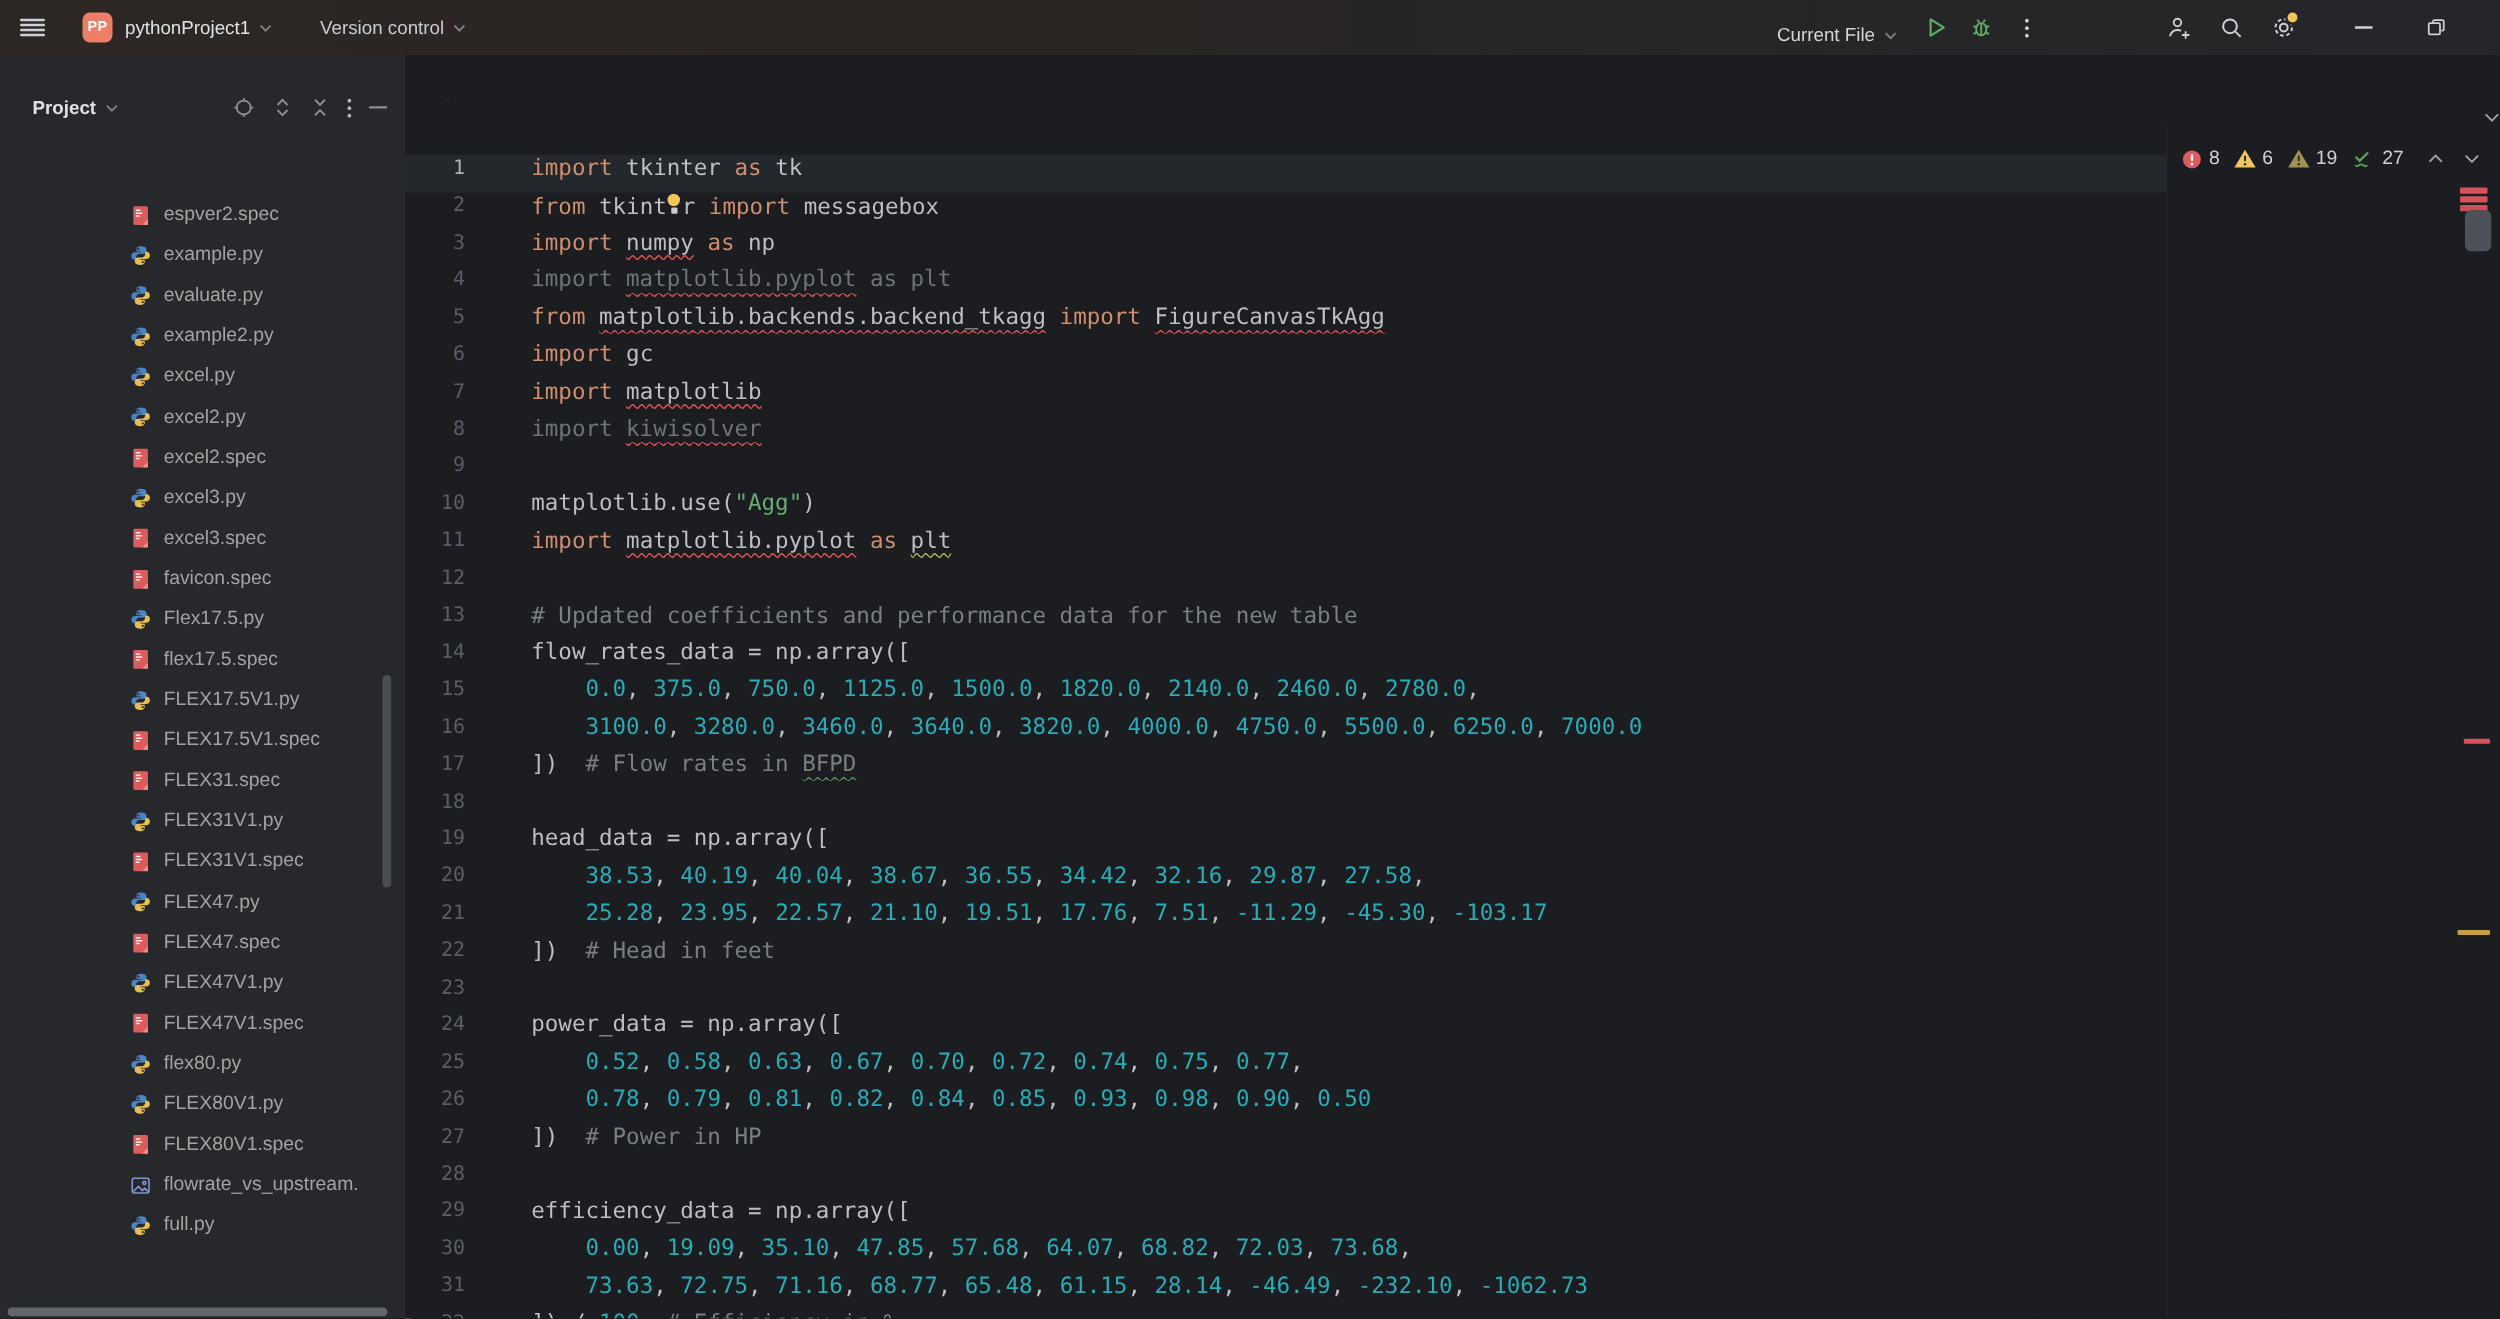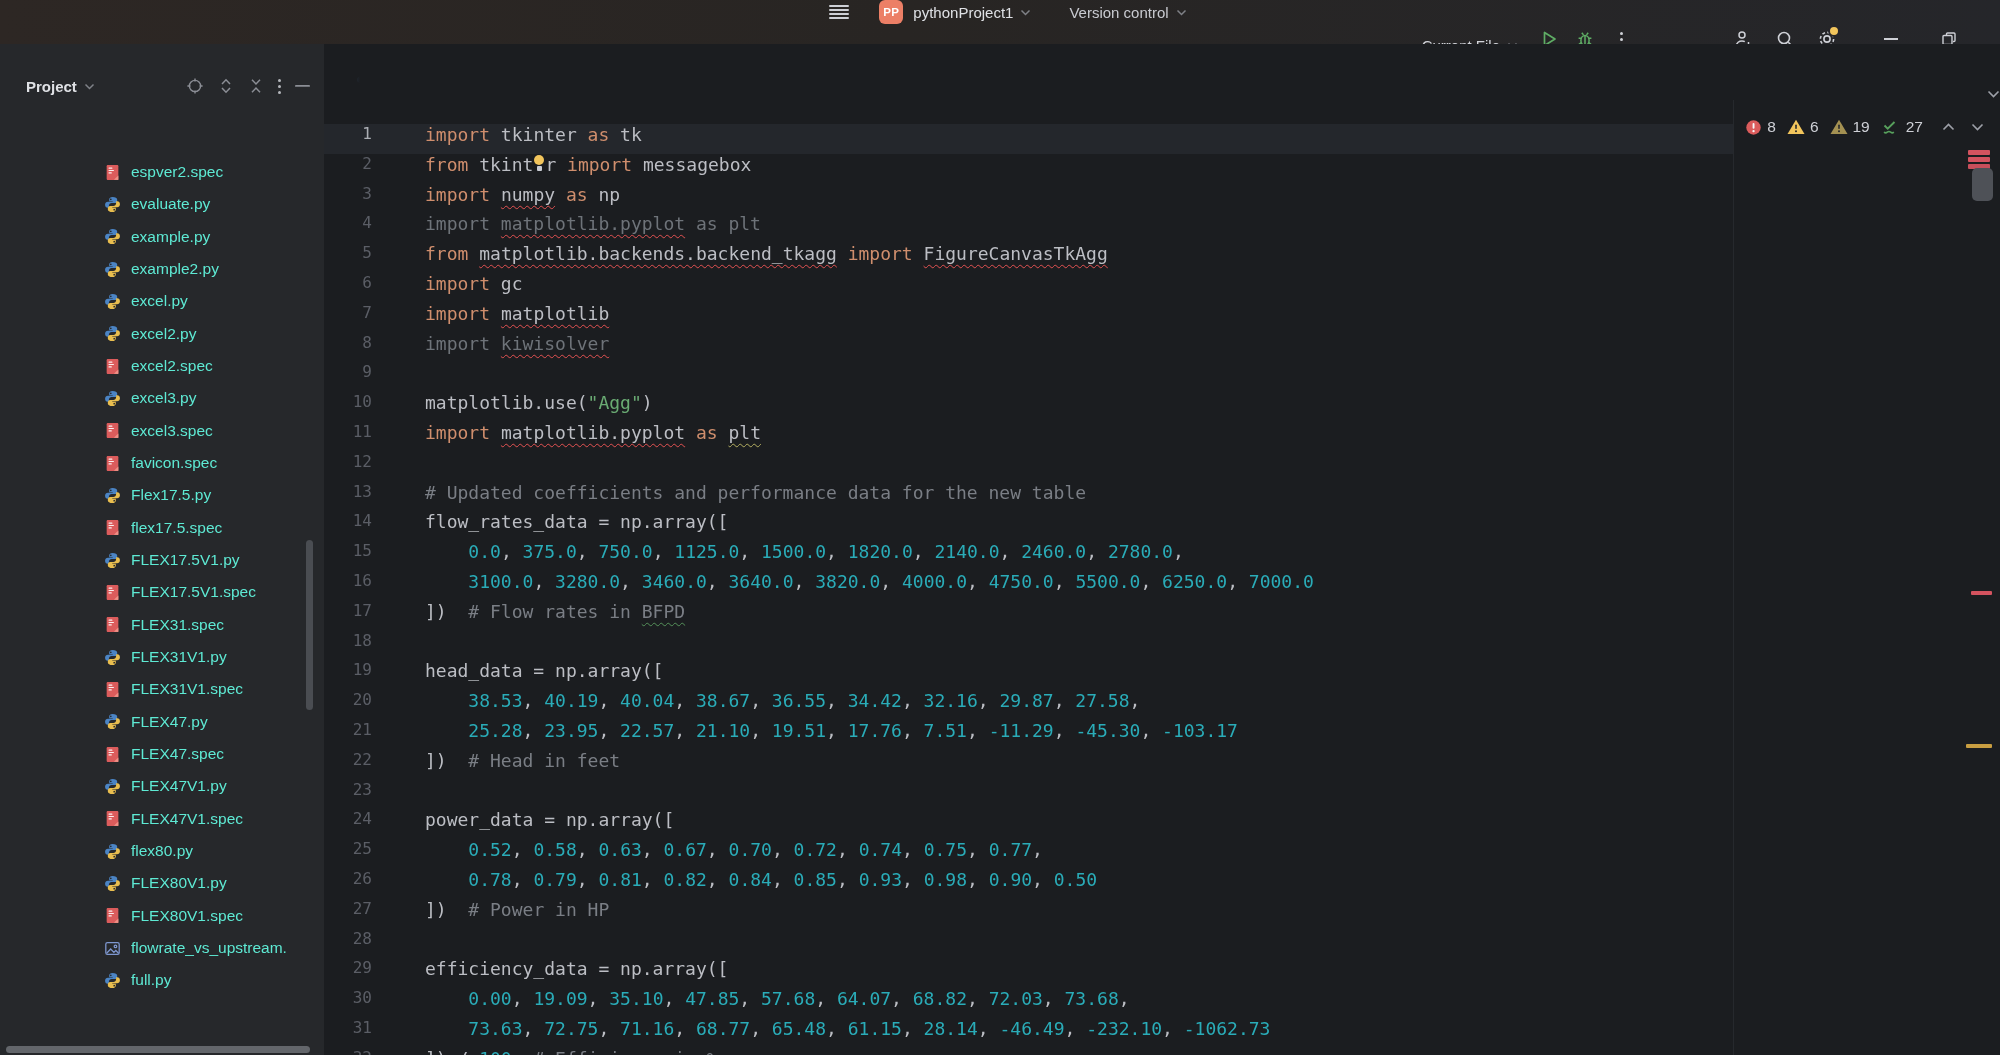--- a/index.html
+++ b/index.html
@@ -1,21 +1,21 @@
 <!DOCTYPE html>
 <html><head>
 <meta charset="utf-8">
 <style>
   html,body{margin:0;padding:0;background:#101113;}
   #app{position:relative;width:2000px;height:1055px;overflow:hidden;background:#1B1D20;
        font-family:"Liberation Sans",sans-serif;-webkit-font-smoothing:antialiased;}
   
   #titlebar{position:absolute;left:0;top:0;width:2000px;height:44px;
     background:linear-gradient(90deg,#2D2724 0%,#282523 45%,#25262A 100%);
-    display:flex;align-items:center;color:#DFE1E5;font-size:15px;flex-direction:column;}
+    display:flex;align-items:center;color:#DFE1E5;font-size:15px;}
   .tb-left{display:flex;align-items:center;padding-left:16px;}
   .burger{width:20px;height:14px;display:flex;flex-direction:column;justify-content:space-between;margin-right:30px;cursor:pointer}
   .burger i{display:block;height:1.6px;background:#CED0D6;border-radius:1px}
   .pp-badge{width:24px;height:24px;border-radius:6px;background:#EC7F66;color:#fff;font-weight:bold;
     font-size:11.5px;display:flex;align-items:center;justify-content:center;margin-right:10px;letter-spacing:.3px}
   .chev{margin-left:7px;opacity:.75}
   .menu-item{display:flex;align-items:center;cursor:pointer}
   .vc{margin-left:38px;color:#C9CBD1}
   .tb-right{margin-left:auto;display:flex;align-items:flex-end;padding-right:36px;color:#D3D5DB;}
   .tb-ic{display:flex;align-items:center;justify-content:center;width:30px;height:30px;cursor:pointer}
@@ -23,21 +23,21 @@
   .dots-v i{width:3px;height:3px;border-radius:50%;background:#CED0D6}
   .gear-wrap{position:relative}
   .gear-dot{position:absolute;right:2px;top:1px;width:8px;height:8px;border-radius:50%;background:#F2C55C;border:2px solid #26252a}
   .win-min{width:14px;height:2px;background:#CED0D6}
   
   #panel{position:absolute;left:0;top:44px;width:324px;height:1011px;background:#26282B;border-right:5px solid #fca5a5;overflow:hidden}
   #panel-header{height:56px;display:flex;align-items:center;padding:14px 14px 0 26px;color:#DFE1E5;font-size:15px;font-weight:600}
   .ph-icons{margin-left:auto;display:flex;align-items:center;gap:14px}
   .ph-ic{opacity:.85;cursor:pointer;display:flex}
   #tree{position:absolute;left:0;top:112px;right:0}
-  .trow{height:32.33px;display:flex;align-items:center;padding-left:104px;cursor:pointer;color:#5eead4;font-size:15.5px;white-space:nowrap}
+  .trow{height:32.33px;display:flex;align-items:center;padding-left:104px;cursor:pointer;color:#a3a3a3;font-size:15.5px;white-space:nowrap}
   .trow .ficon{width:17px;height:17px;margin-right:10px;flex:none;display:flex}
   #tree-vscroll{position:absolute;left:306px;top:496px;width:7px;height:170px;border-radius:4px;background:#4A4D52}
   #tree-hscroll{position:absolute;left:6px;top:1002px;width:304px;height:7px;border-radius:4px;background:#63666B}
   
   #tabstrip{position:absolute;left:324px;top:44px;width:1676px;height:56px;background:#1B1D20;
     display:flex;align-items:flex-end;overflow:hidden}
   .tab{height:42px;display:flex;align-items:center;padding:0 32px;font-size:15px;color:#CED0D6;cursor:pointer;white-space:nowrap}
   .tab .ficon{width:17px;height:17px;margin-right:8px;display:flex}
   .tab.active{color:#6A9BFA}
   .tab .close{margin-left:14px;color:#85878C;font-size:18px;line-height:1;margin-top:-2px}
@@ -221,30 +221,30 @@
           </span>
           <span>espver2.spec</span>
         </div>
         <div class="trow">
           <span class="ficon">
             <svg viewBox="0 0 16 16" width="17" height="17">
               <path fill="#4B84C4" d="M8 1C6 1 4.9 1.9 4.9 3.4V4.9h3.3v.5H3.7C2.2 5.4 1 6.5 1 8.2c0 1.7 1 2.8 2.5 2.8h1.1V9.2c0-1.4 1.2-2.6 2.6-2.6h3.1c1.2 0 2.1-1 2.1-2.2V3.4C12.4 1.9 10.8 1 8 1zM6.4 2.3a.8.8 0 1 1 0 1.6.8.8 0 0 1 0-1.6z"></path>
               <path fill="#E9BE4F" d="M8 15c2 0 3.1-.9 3.1-2.4v-1.5H7.8v-.5h4.5c1.5 0 2.7-1.1 2.7-2.8 0-1.7-1-2.8-2.5-2.8h-1.1v1.8c0 1.4-1.2 2.6-2.6 2.6H5.7c-1.2 0-2.1 1-2.1 2.2v1C3.6 14.1 5.2 15 8 15zm1.6-1.3a.8.8 0 1 1 0-1.6.8.8 0 0 1 0 1.6z"></path>
             </svg>
           </span>
+          <span>example.py</span>
+        </div>
+        <div class="trow">
+          <span class="ficon">
+            <svg viewBox="0 0 16 16" width="17" height="17">
+              <path fill="#4B84C4" d="M8 1C6 1 4.9 1.9 4.9 3.4V4.9h3.3v.5H3.7C2.2 5.4 1 6.5 1 8.2c0 1.7 1 2.8 2.5 2.8h1.1V9.2c0-1.4 1.2-2.6 2.6-2.6h3.1c1.2 0 2.1-1 2.1-2.2V3.4C12.4 1.9 10.8 1 8 1zM6.4 2.3a.8.8 0 1 1 0 1.6.8.8 0 0 1 0-1.6z"></path>
+              <path fill="#E9BE4F" d="M8 15c2 0 3.1-.9 3.1-2.4v-1.5H7.8v-.5h4.5c1.5 0 2.7-1.1 2.7-2.8 0-1.7-1-2.8-2.5-2.8h-1.1v1.8c0 1.4-1.2 2.6-2.6 2.6H5.7c-1.2 0-2.1 1-2.1 2.2v1C3.6 14.1 5.2 15 8 15zm1.6-1.3a.8.8 0 1 1 0-1.6.8.8 0 0 1 0 1.6z"></path>
+            </svg>
+          </span>
           <span>evaluate.py</span>
-        </div>
-        <div class="trow">
-          <span class="ficon">
-            <svg viewBox="0 0 16 16" width="17" height="17">
-              <path fill="#4B84C4" d="M8 1C6 1 4.9 1.9 4.9 3.4V4.9h3.3v.5H3.7C2.2 5.4 1 6.5 1 8.2c0 1.7 1 2.8 2.5 2.8h1.1V9.2c0-1.4 1.2-2.6 2.6-2.6h3.1c1.2 0 2.1-1 2.1-2.2V3.4C12.4 1.9 10.8 1 8 1zM6.4 2.3a.8.8 0 1 1 0 1.6.8.8 0 0 1 0-1.6z"></path>
-              <path fill="#E9BE4F" d="M8 15c2 0 3.1-.9 3.1-2.4v-1.5H7.8v-.5h4.5c1.5 0 2.7-1.1 2.7-2.8 0-1.7-1-2.8-2.5-2.8h-1.1v1.8c0 1.4-1.2 2.6-2.6 2.6H5.7c-1.2 0-2.1 1-2.1 2.2v1C3.6 14.1 5.2 15 8 15zm1.6-1.3a.8.8 0 1 1 0-1.6.8.8 0 0 1 0 1.6z"></path>
-            </svg>
-          </span>
-          <span>example.py</span>
         </div>
         <div class="trow">
           <span class="ficon">
             <svg viewBox="0 0 16 16" width="17" height="17">
               <path fill="#4B84C4" d="M8 1C6 1 4.9 1.9 4.9 3.4V4.9h3.3v.5H3.7C2.2 5.4 1 6.5 1 8.2c0 1.7 1 2.8 2.5 2.8h1.1V9.2c0-1.4 1.2-2.6 2.6-2.6h3.1c1.2 0 2.1-1 2.1-2.2V3.4C12.4 1.9 10.8 1 8 1zM6.4 2.3a.8.8 0 1 1 0 1.6.8.8 0 0 1 0-1.6z"></path>
               <path fill="#E9BE4F" d="M8 15c2 0 3.1-.9 3.1-2.4v-1.5H7.8v-.5h4.5c1.5 0 2.7-1.1 2.7-2.8 0-1.7-1-2.8-2.5-2.8h-1.1v1.8c0 1.4-1.2 2.6-2.6 2.6H5.7c-1.2 0-2.1 1-2.1 2.2v1C3.6 14.1 5.2 15 8 15zm1.6-1.3a.8.8 0 1 1 0-1.6.8.8 0 0 1 0 1.6z"></path>
             </svg>
           </span>
           <span>example2.py</span>
         </div>

